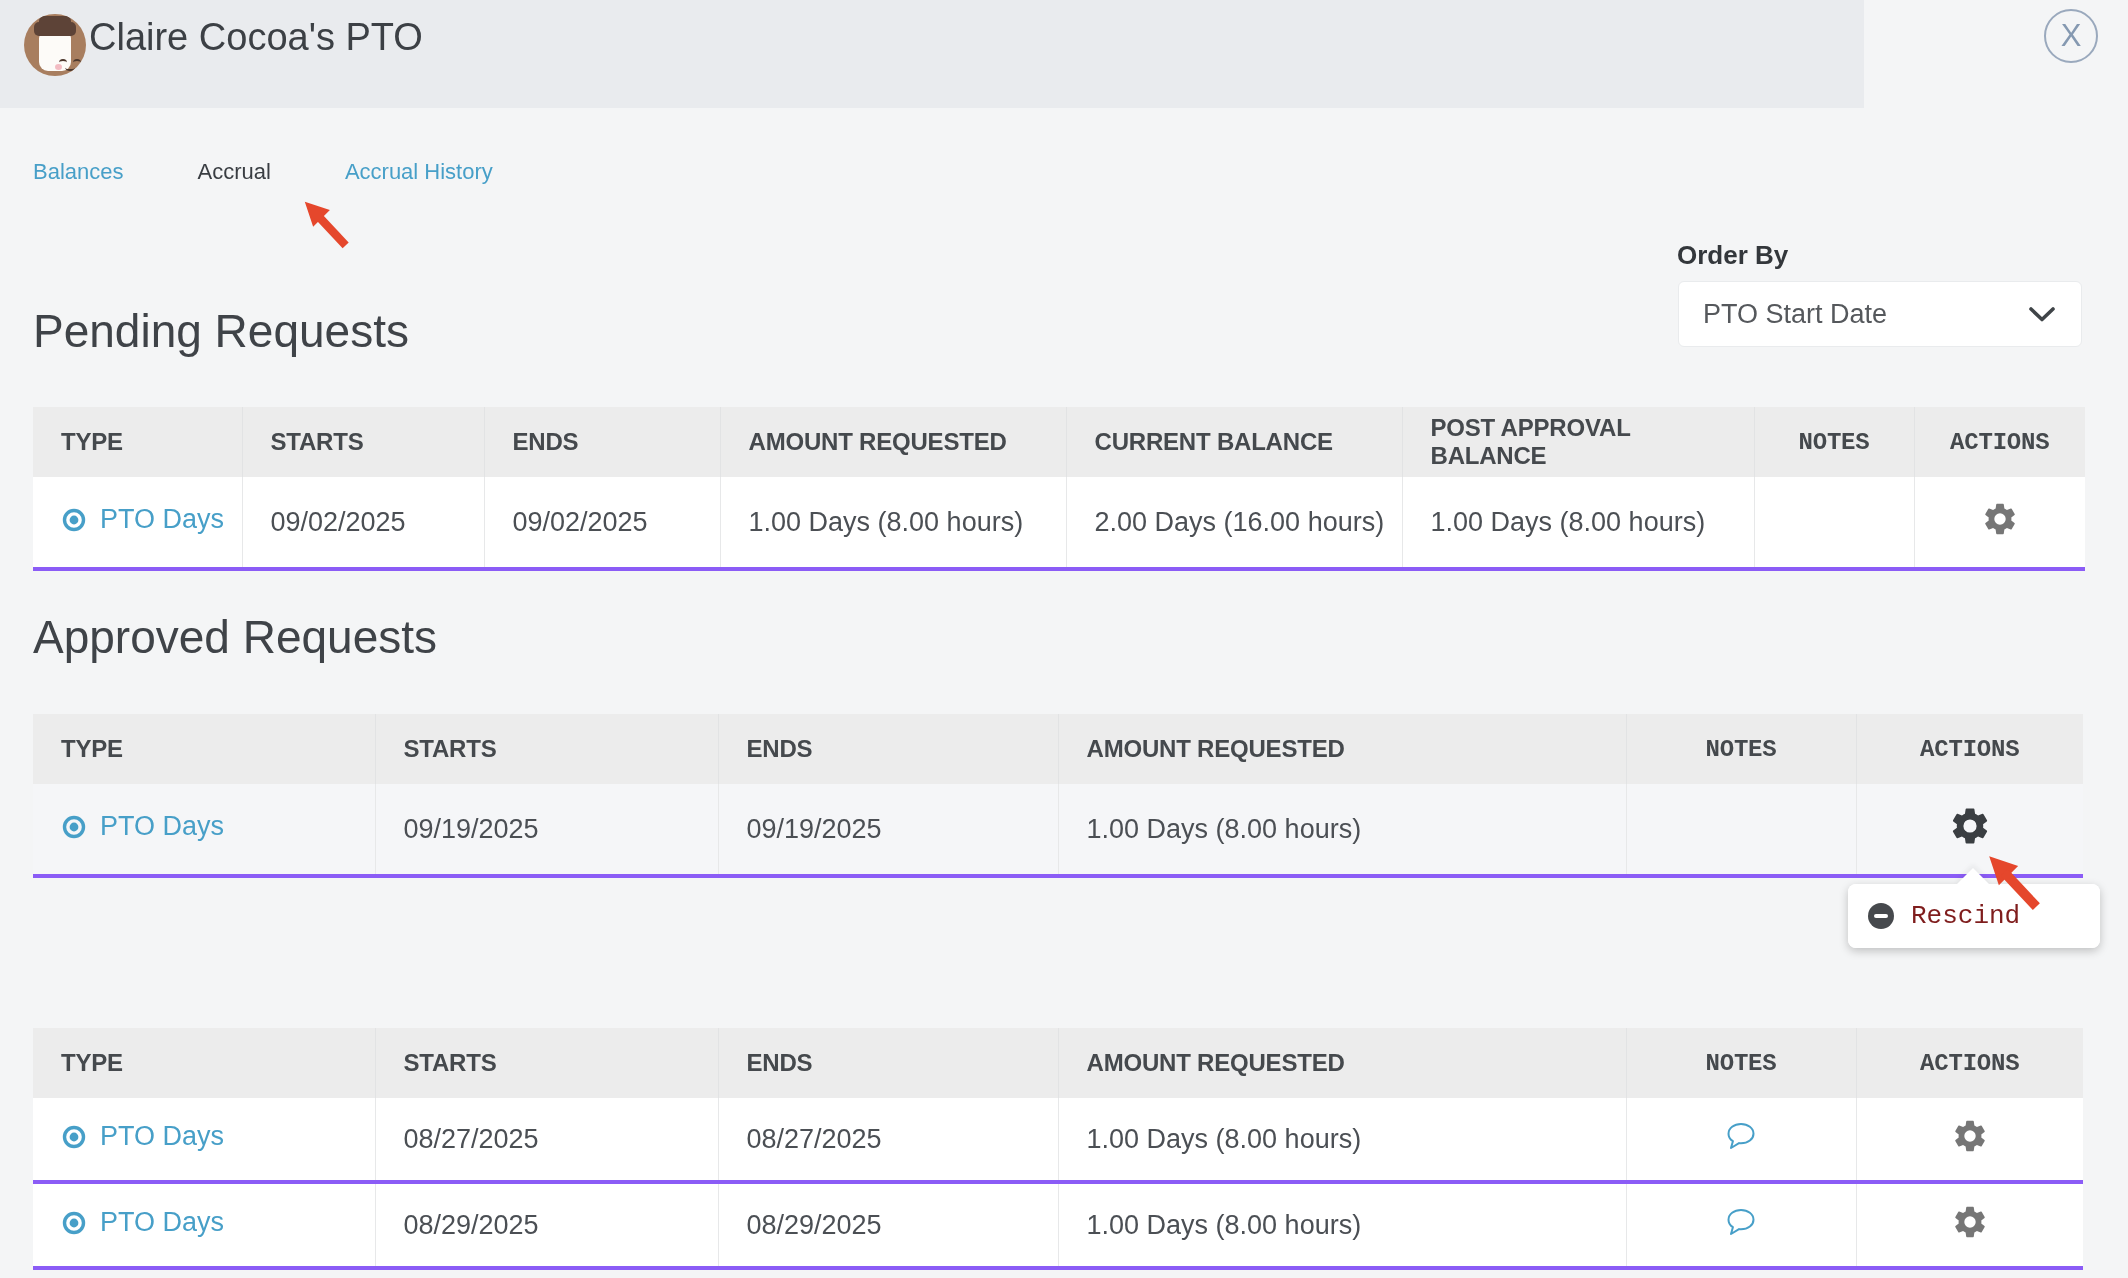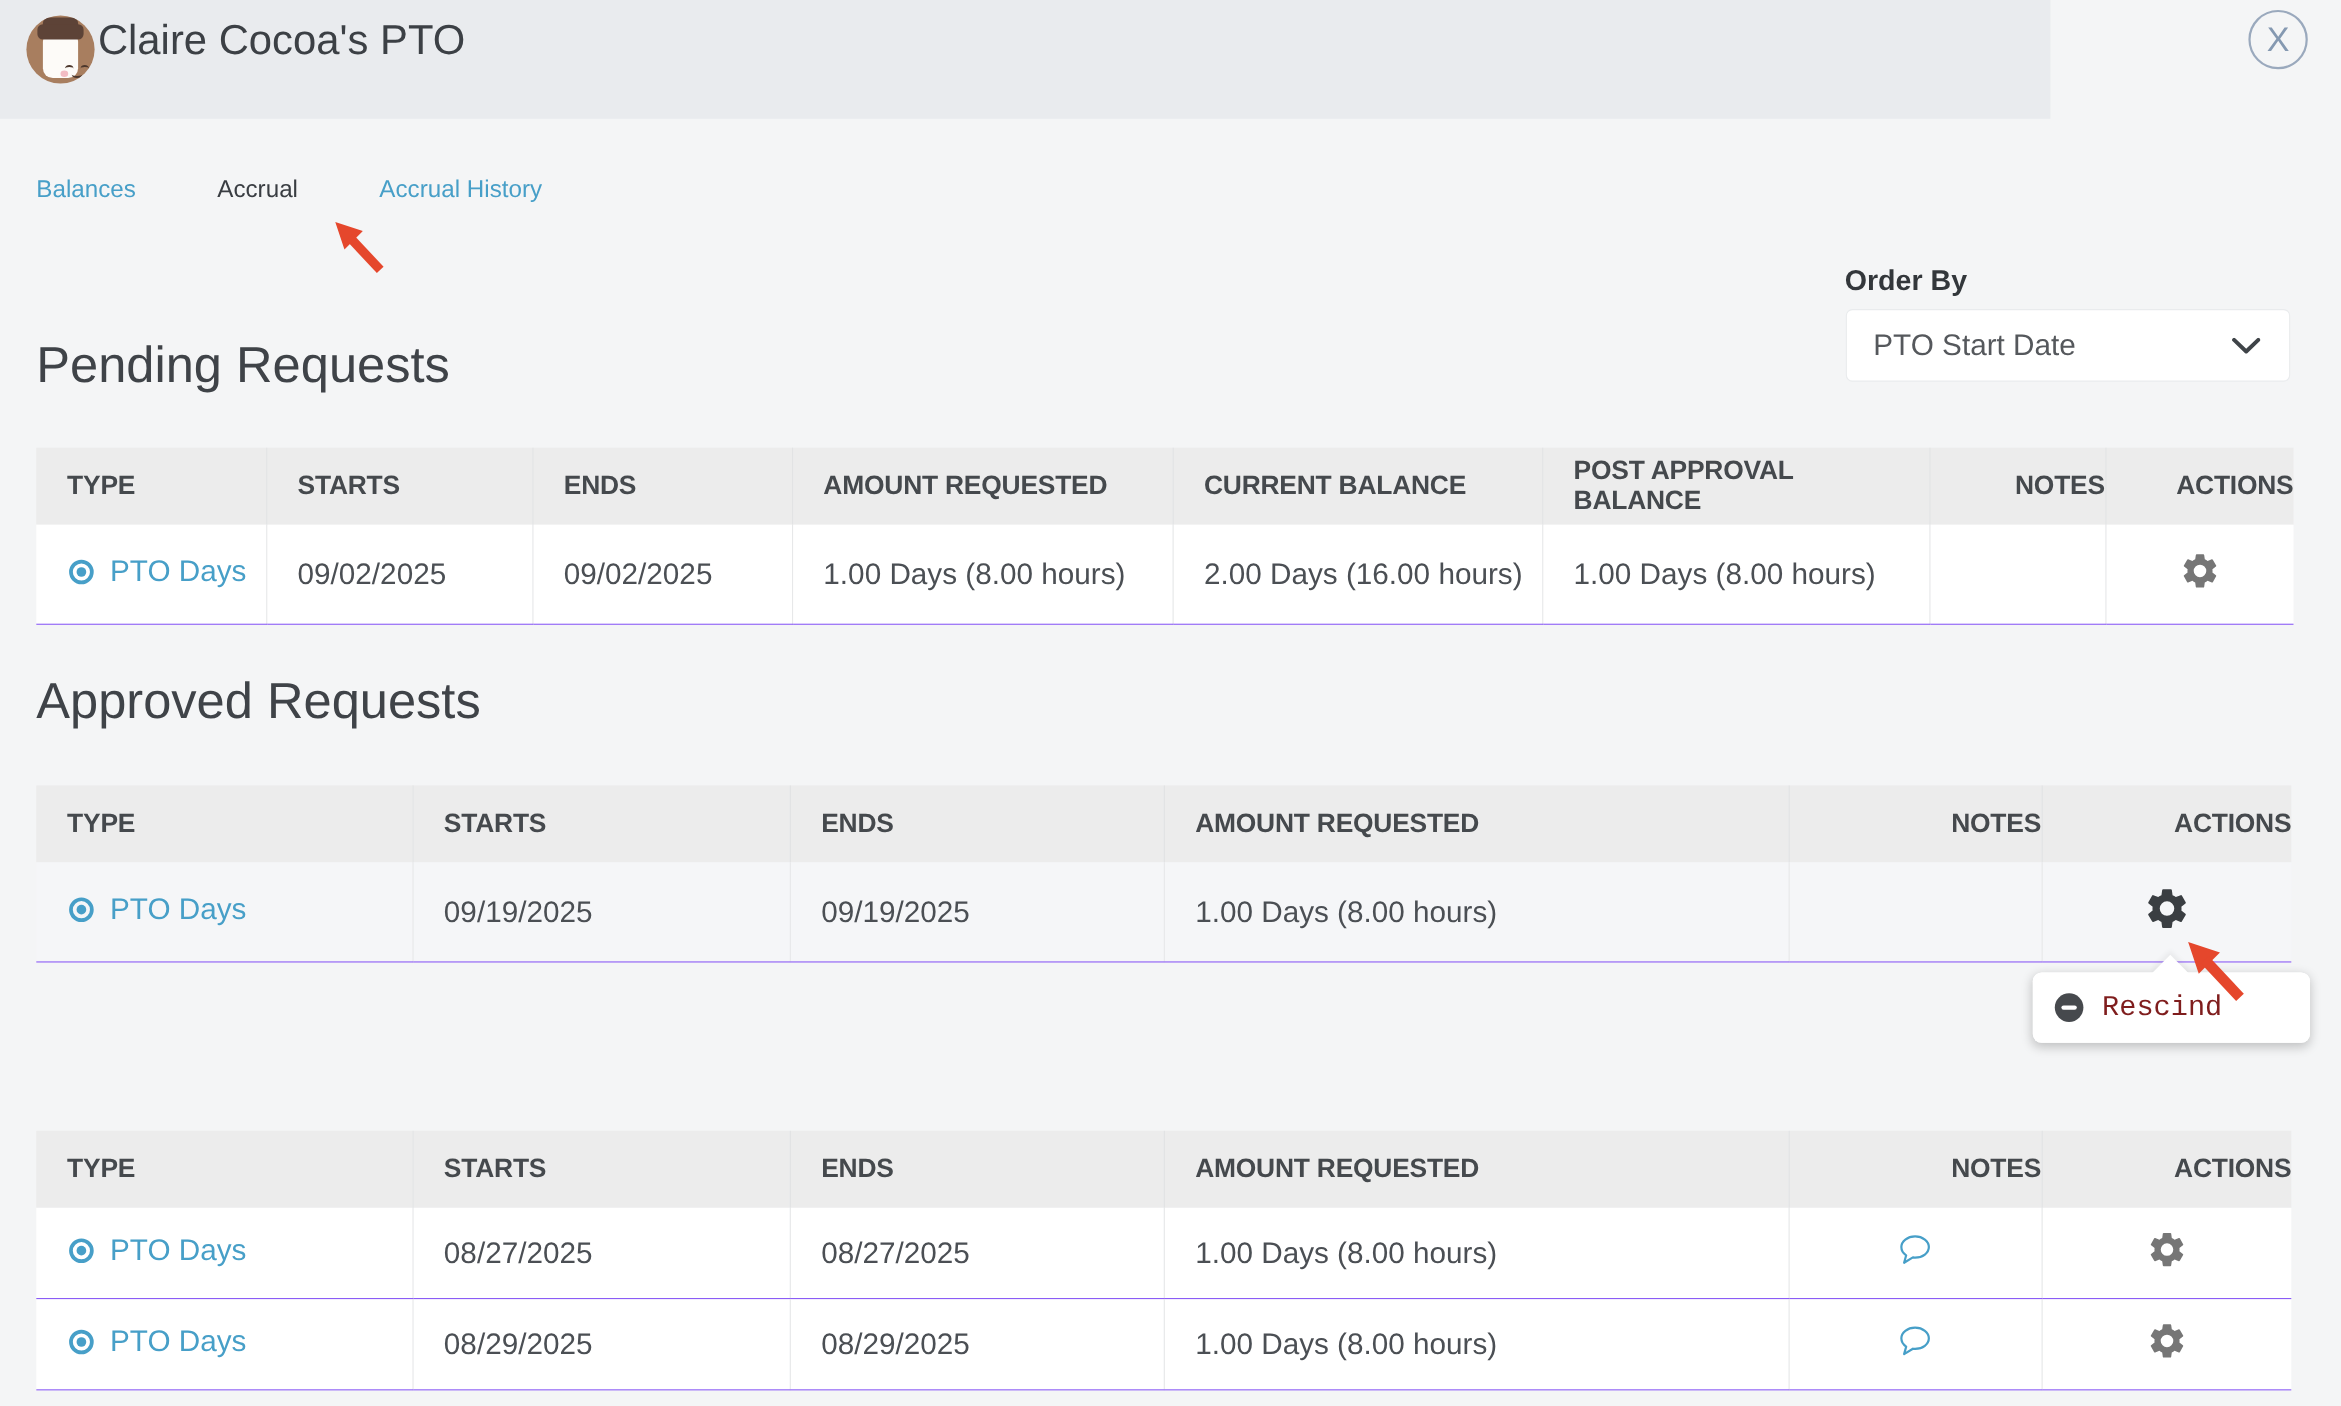--- a/index.html
+++ b/index.html
@@ -43,23 +43,23 @@
   #pending-title{top:302px;} #approved-title{top:608px;} #used-title{top:915px;}
 
   
   table.pto{position:absolute;left:33px;border-collapse:collapse;table-layout:fixed;}
   #pending-table{top:407px;width:2052px;}
   #approved-table{top:714px;width:2050px;}
   #used-table{top:1028px;width:2050px;}
   table.pto th{height:70px;background:#ececec;font-size:24px;font-weight:bold;color:#45494d;
                text-align:left;padding:0 10px 0 28px;letter-spacing:-0.2px;border-right:1px solid #e2e3e4;}
   table.pto th:last-child{border-right:none;}
-  table.pto th.center{text-align:right;padding:0;}
+  table.pto th.center{text-align:center;padding:0;font-family:Liberation Mono, monospace;}
   table.pto td{height:90px;background:#ffffff;font-size:27px;color:#4b4f54;
-               padding:0 10px 0 28px;border-right:1px solid #e7e8e9;border-bottom:1px solid #8b5cf6;vertical-align:middle;}
+               padding:0 10px 0 28px;border-right:1px solid #e7e8e9;border-bottom:4px solid #8b5cf6;vertical-align:middle;}
   table.pto td:last-child{border-right:none;}
   table.pto td.center{text-align:center;padding:0;}
   #approved-table td{background:#f5f6f8;}
   #used-table td{height:82px;}
 
   .type-link{display:inline-flex;align-items:center;gap:13px;color:#479fc8;cursor:pointer;text-decoration:none;}
   .gear-btn{background:none;border:none;padding:0;cursor:pointer;color:#767676;line-height:0;}
   .gear-btn.dark{color:#3a3e42;}
   .note-btn{background:none;border:none;padding:0;cursor:pointer;line-height:0;}
 

